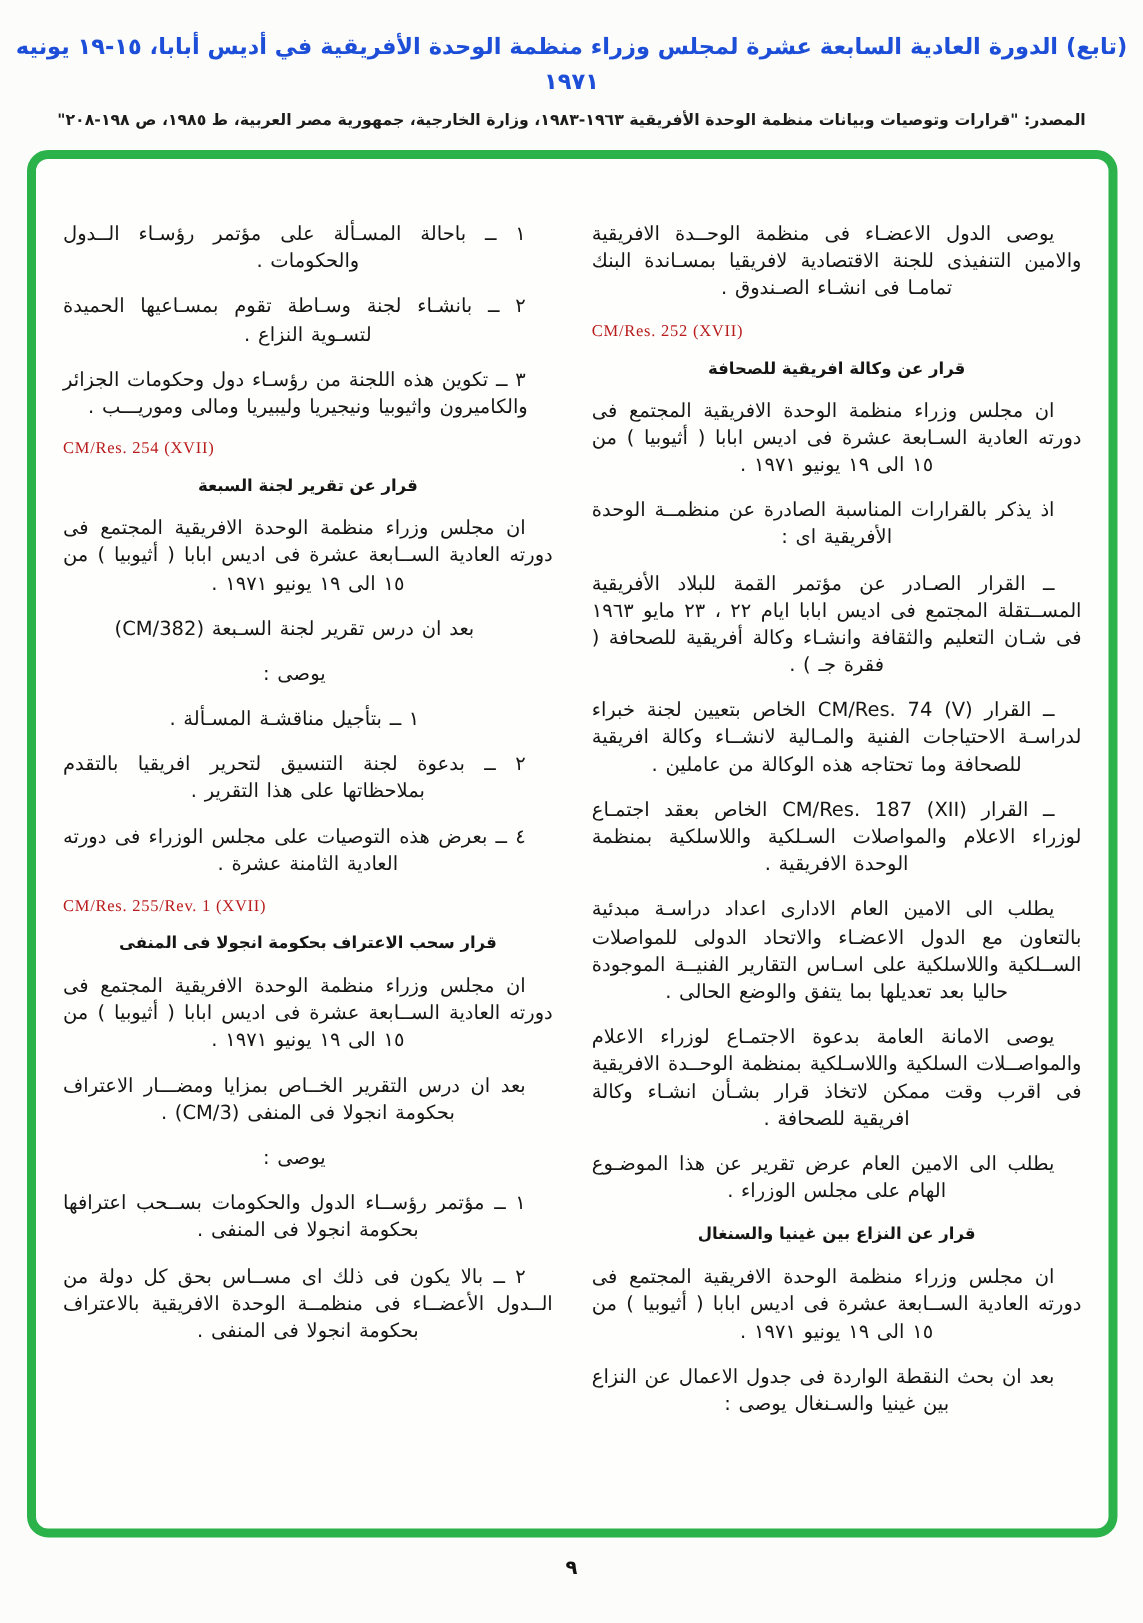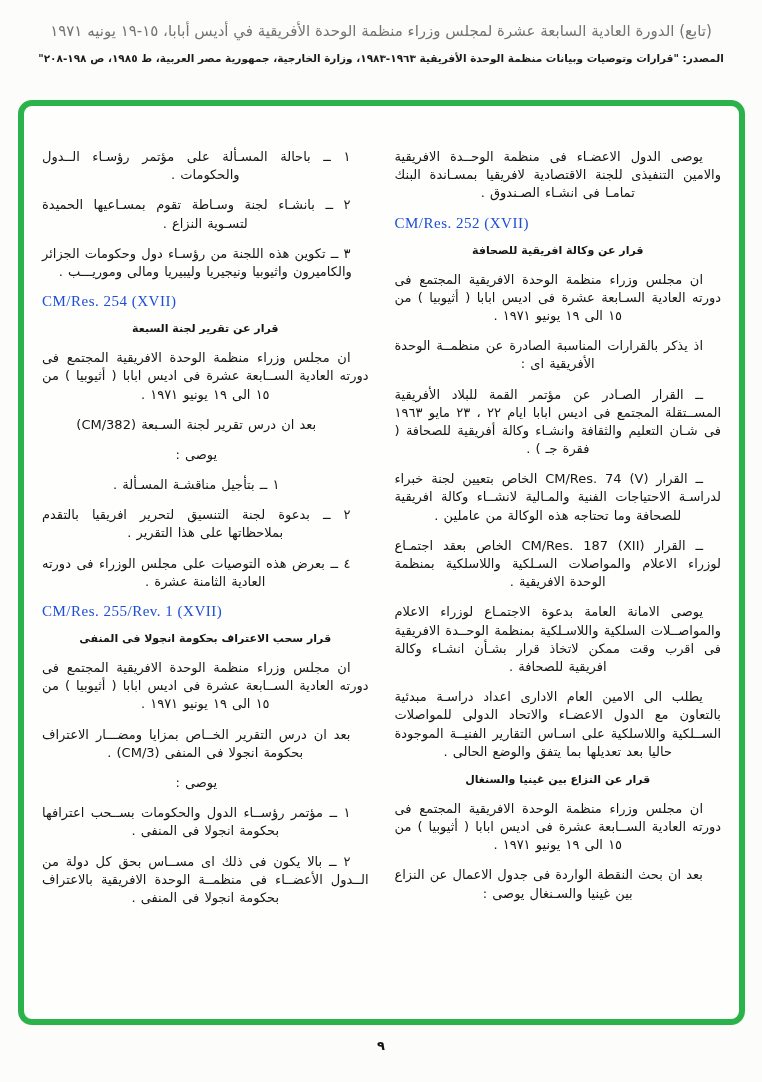--- a/index.html
+++ b/index.html
@@ -9,21 +9,21 @@
     font-family:"DejaVu Sans",sans-serif;
     color:#161616;
     position:relative;
     overflow:hidden;
   }
   .page{width:762px;height:1082px;position:relative;}
 
   
   .header{position:absolute;top:20px;left:0;width:762px;text-align:center;direction:rtl;}
   .header-title{
-    font-weight:normal;font-size:15px;line-height:1.5;color:#737373;
+    font-weight:bold;font-size:15px;line-height:1.5;color:#1d4ed8;
   }
   .header-source{
     margin-top:9px;font-weight:bold;font-size:10.5px;color:#1c1c1c;letter-spacing:0;
   }
 
   
   .frame{
     position:absolute;left:18px;top:100px;
     width:715px;height:913px;
     border:6px solid #2bb24a;
@@ -49,23 +49,23 @@
     text-align:justify;
     text-align-last:center;
     text-indent:18px;
     margin:12px 0 12px 0;
     word-spacing:1px;
   }
   .ref{
     direction:ltr;
     text-align:left;
     font-family:"Liberation Serif",serif;
-    font-size:15px;
+    font-size:11px;
     letter-spacing:0.5px;
-    color:#1d4ed8;
+    color:#b91c1c;
     margin:6px 0 12px 0;
   }
   .heading{
     direction:rtl;
     text-align:center;
     font-weight:bold;
     font-size:11px;
     margin:2px 0 14px 0;
   }
 
@@ -90,22 +90,23 @@
     <div class="frame-inner">
       <div class="col">
           <div class="para">يوصى الدول الاعضـاء فى منظمة الوحــدة الافريقية والامين التنفيذى للجنة الاقتصادية لافريقيا بمسـاندة البنك تمامـا فى انشـاء الصـندوق .</div>
           <div class="ref">CM/Res. 252 (XVII)</div>
           <div class="heading">قرار عن وكالة افريقية للصحافة</div>
           <div class="para">ان مجلس وزراء منظمة الوحدة الافريقية المجتمع فى دورته العادية السـابعة عشرة فى اديس ابابا ( أثيوبيا ) من ١٥ الى ١٩ يونيو ١٩٧١ .</div>
           <div class="para">اذ يذكر بالقرارات المناسبة الصادرة عن منظمــة الوحدة الأفريقية اى :</div>
           <div class="para">ــ القرار الصـادر عن مؤتمر القمة للبلاد الأفريقية المســتقلة المجتمع فى اديس ابابا ايام ٢٢ ، ٢٣ مايو ١٩٦٣ فى شـان التعليم والثقافة وانشـاء وكالة أفريقية للصحافة ( فقرة جـ ) .</div>
           <div class="para">ــ القرار CM/Res. 74 (V) الخاص بتعيين لجنة خبراء لدراسـة الاحتياجات الفنية والمـالية لانشــاء وكالة افريقية للصحافة وما تحتاجه هذه الوكالة من عاملين .</div>
           <div class="para">ــ القرار CM/Res. 187 (XII) الخاص بعقد اجتمـاع لوزراء الاعلام والمواصلات السـلكية واللاسلكية بمنظمة الوحدة الافريقية .</div>
+          <div class="para">يطلب الى الامين العام الادارى اعداد دراسـة مبدئية بالتعاون مع الدول الاعضـاء والاتحاد الدولى للمواصلات الســلكية واللاسلكية على اسـاس التقارير الفنيــة الموجودة حاليا بعد تعديلها بما يتفق والوضع الحالى .</div>
           <div class="para">يوصى الامانة العامة بدعوة الاجتمـاع لوزراء الاعلام والمواصــلات السلكية واللاسـلكية بمنظمة الوحــدة الافريقية فى اقرب وقت ممكن لاتخاذ قرار بشـأن انشـاء وكالة افريقية للصحافة .</div>
-          <div class="para">يطلب الى الامين العام الادارى اعداد دراسـة مبدئية بالتعاون مع الدول الاعضـاء والاتحاد الدولى للمواصلات الســلكية واللاسلكية على اسـاس التقارير الفنيــة الموجودة حاليا بعد تعديلها بما يتفق والوضع الحالى .</div>
+          <div class="para">يطلب الى الامين العام عرض تقرير عن هذا الموضـوع الهام على مجلس الوزراء .</div>
           <div class="heading">قرار عن النزاع بين غينيا والسنغال</div>
           <div class="para">ان مجلس وزراء منظمة الوحدة الافريقية المجتمع فى دورته العادية الســابعة عشرة فى اديس ابابا ( أثيوبيا ) من ١٥ الى ١٩ يونيو ١٩٧١ .</div>
           <div class="para">بعد ان بحث النقطة الواردة فى جدول الاعمال عن النزاع بين غينيا والسـنغال يوصى :</div>
         </div>
       <div class="col">
           <div class="para">١ ــ باحالة المسـألة على مؤتمر رؤسـاء الــدول والحكومات .</div>
           <div class="para">٢ ــ بانشـاء لجنة وسـاطة تقوم بمسـاعيها الحميدة لتسـوية النزاع .</div>
           <div class="para">٣ ــ تكوين هذه اللجنة من رؤسـاء دول وحكومات الجزائر والكاميرون واثيوبيا ونيجيريا وليبيريا ومالى وموريـــب .</div>
           <div class="ref">CM/Res. 254 (XVII)</div>
           <div class="heading">قرار عن تقرير لجنة السبعة</div>

